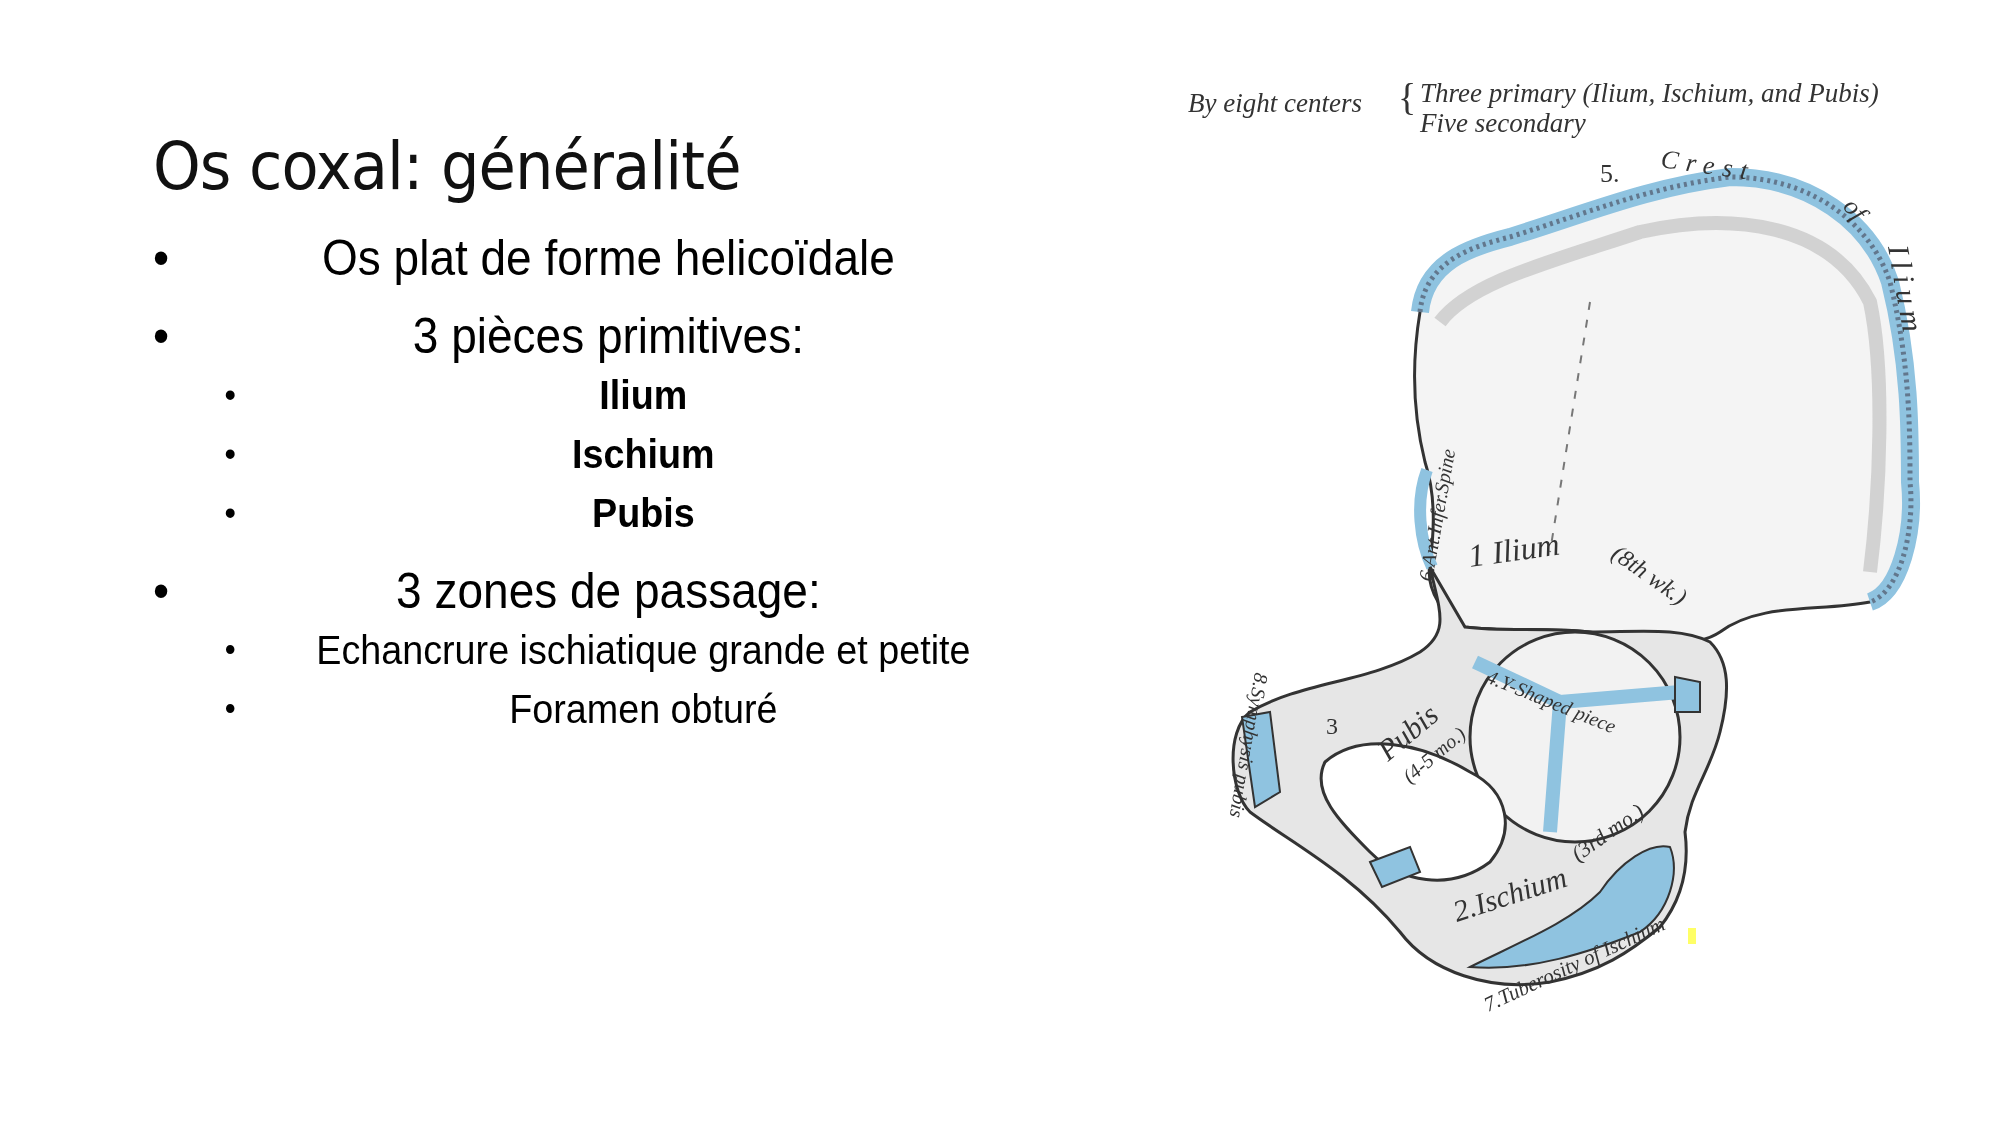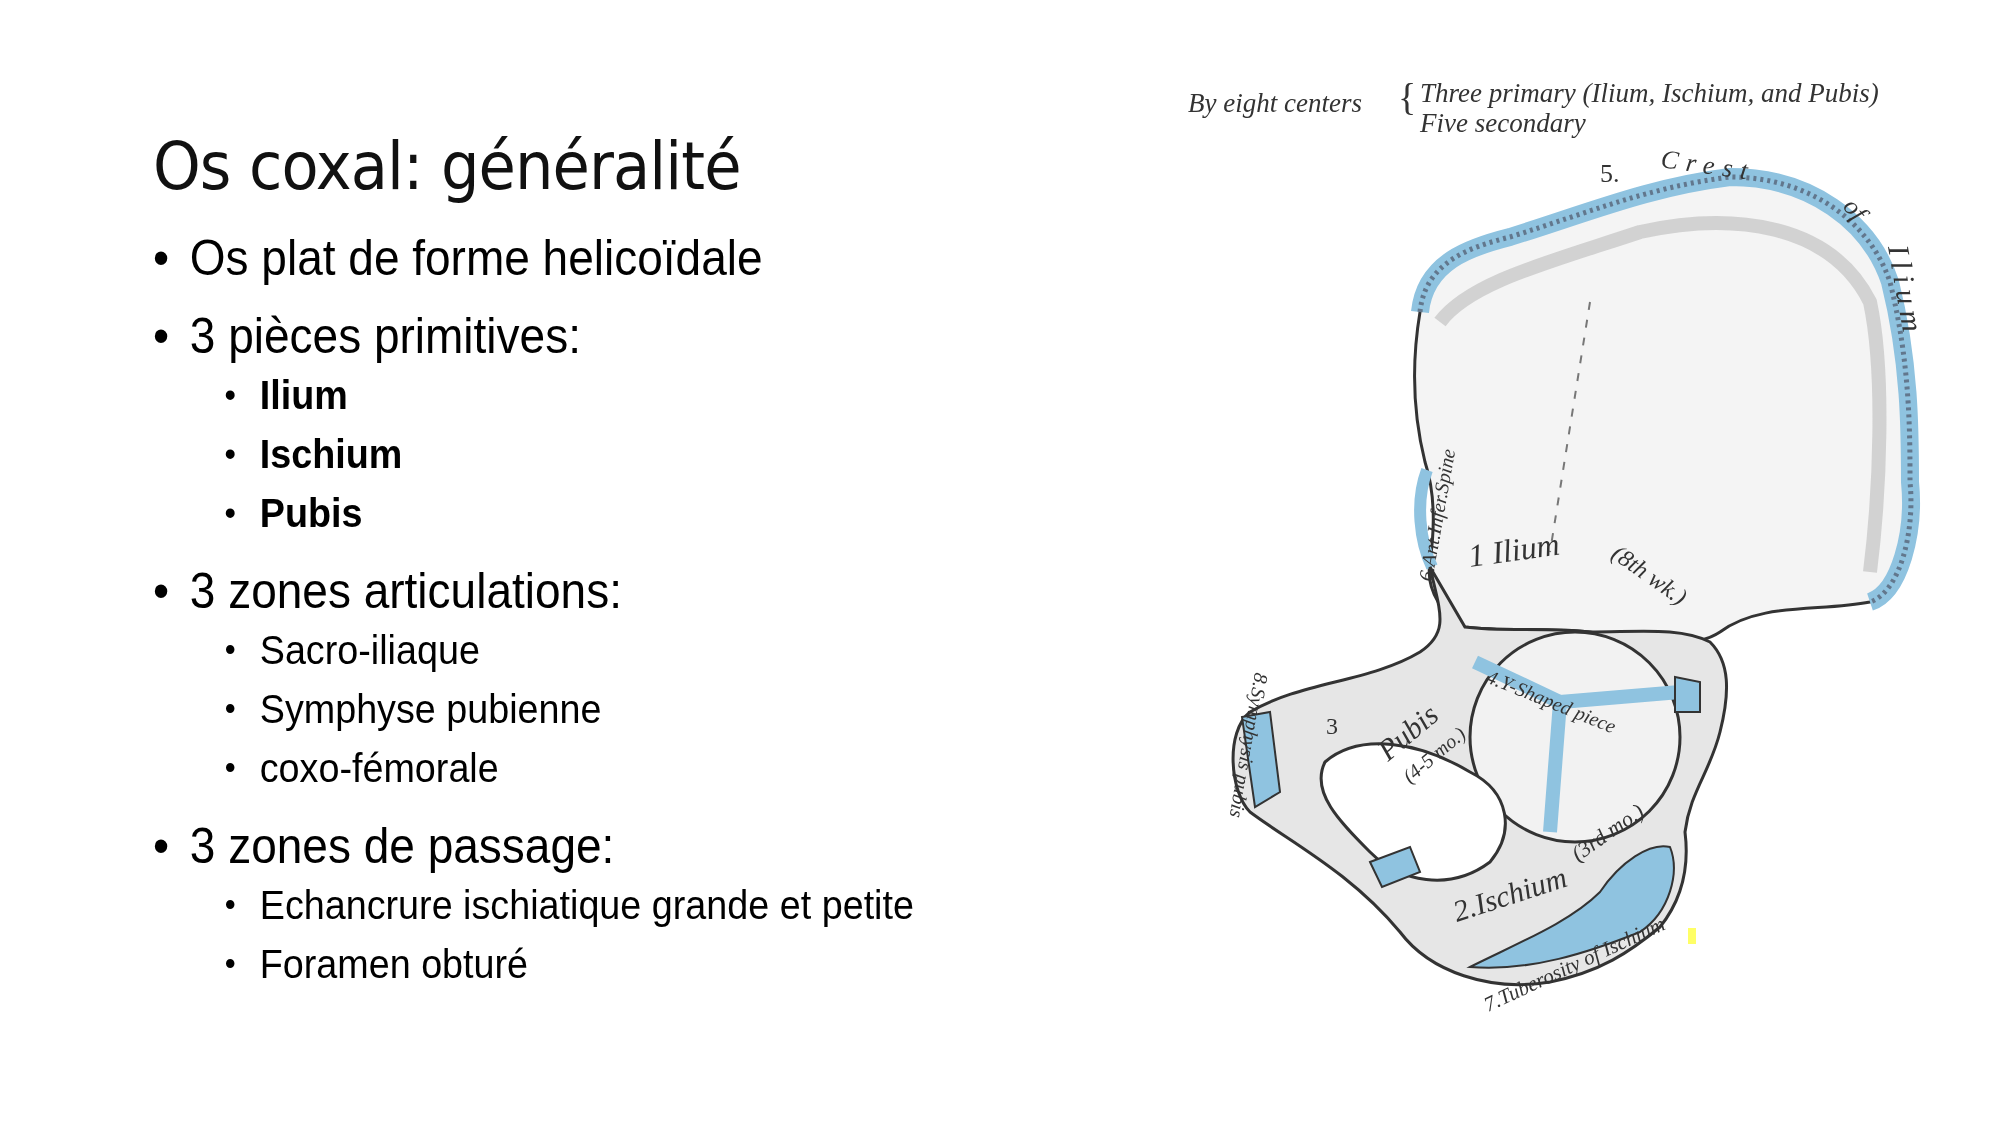--- a/index.html
+++ b/index.html
@@ -9,46 +9,40 @@
            font-family:"DejaVu Sans", sans-serif; font-weight:normal; letter-spacing:-1px; color:#111;
            transform:scaleX(0.92); transform-origin:left top; }
   .content { position:absolute; left:153px; top:228px; width:950px; }
   .l1 { position:relative; padding-left:40px; font-size:50px; line-height:60px; margin-bottom:18px;
         font-family:"Liberation Sans", sans-serif; transform:scaleX(0.92); transform-origin:left top; white-space:nowrap; }
   .l1::before { content:"•"; position:absolute; left:0; top:0; }
   .l2 { position:relative; padding-left:116px; font-size:41px; line-height:59px;
         font-family:"Liberation Sans", sans-serif; transform:scaleX(0.92); transform-origin:left top; white-space:nowrap; }
   .l2::before { content:"•"; position:absolute; left:78px; top:-1px; font-size:34px; }
   .l2.bold { font-weight:bold; }
-  .group { margin-bottom:18px; }
+  .group { margin-bottom:18px;text-align:center; }
   .figure { position:absolute; left:1170px; top:60px; width:830px; height:960px;margin-top:12px; }
   .figure svg { width:100%; height:100%; }
   .lbl { font-family:"Liberation Serif", "DejaVu Serif", serif; font-style:italic; fill:#333; }
   .hl { position:absolute; left:1688px; top:928px; width:8px; height:16px; background:#ffff66; }
 </style>
 </head>
 <body>
 
 <div class="title">Os coxal: généralité</div>
 
 <div class="content">
   <div class="group">
     <div class="l1">Os plat de forme helicoïdale</div>
   </div>
   <div class="group">
     <div class="l1" style="margin-bottom:0">3 pièces primitives:</div>
     <div class="l2 bold">Ilium</div>
     <div class="l2 bold">Ischium</div>
     <div class="l2 bold">Pubis</div>
-  </div>
-  <div class="group">
-    <div class="l1" style="margin-bottom:0">3 zones articulations:</div>
-    <div class="l2">Sacro-iliaque</div>
-    <div class="l2">Symphyse pubienne</div>
-    <div class="l2">coxo-fémorale</div>
   </div>
   <div class="group">
     <div class="l1" style="margin-bottom:0">3 zones de passage:</div>
     <div class="l2">Echancrure ischiatique grande et petite</div>
     <div class="l2">Foramen obturé</div>
   </div>
 </div>
 
 <div class="figure">
   <svg viewBox="0 0 830 960" xmlns="http://www.w3.org/2000/svg">

